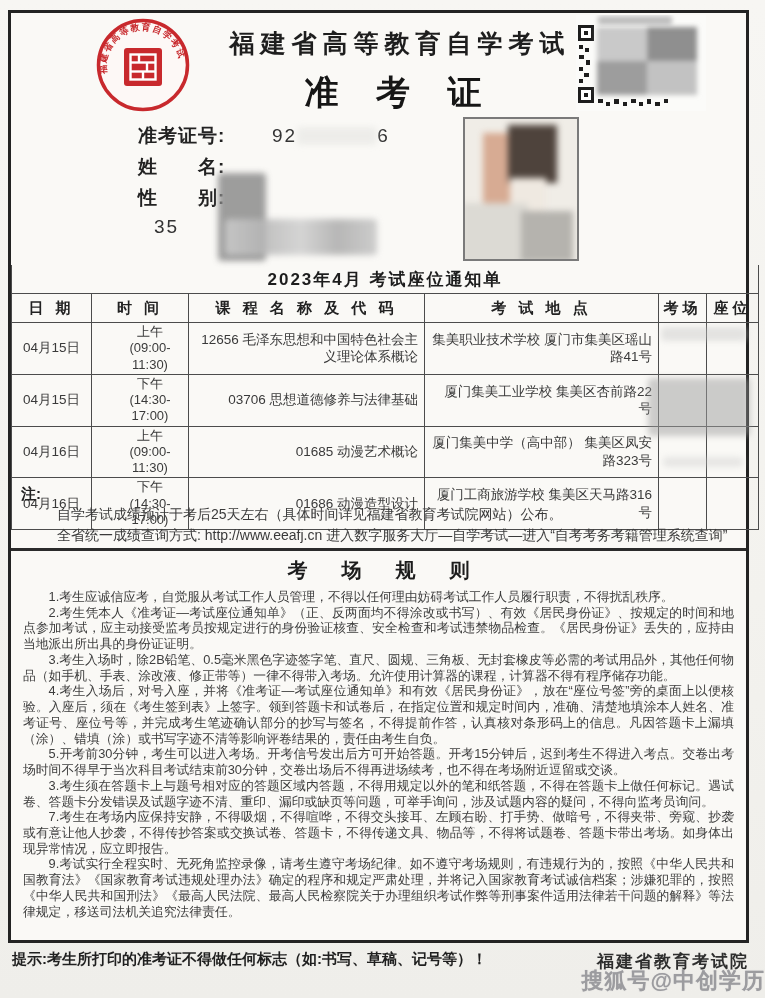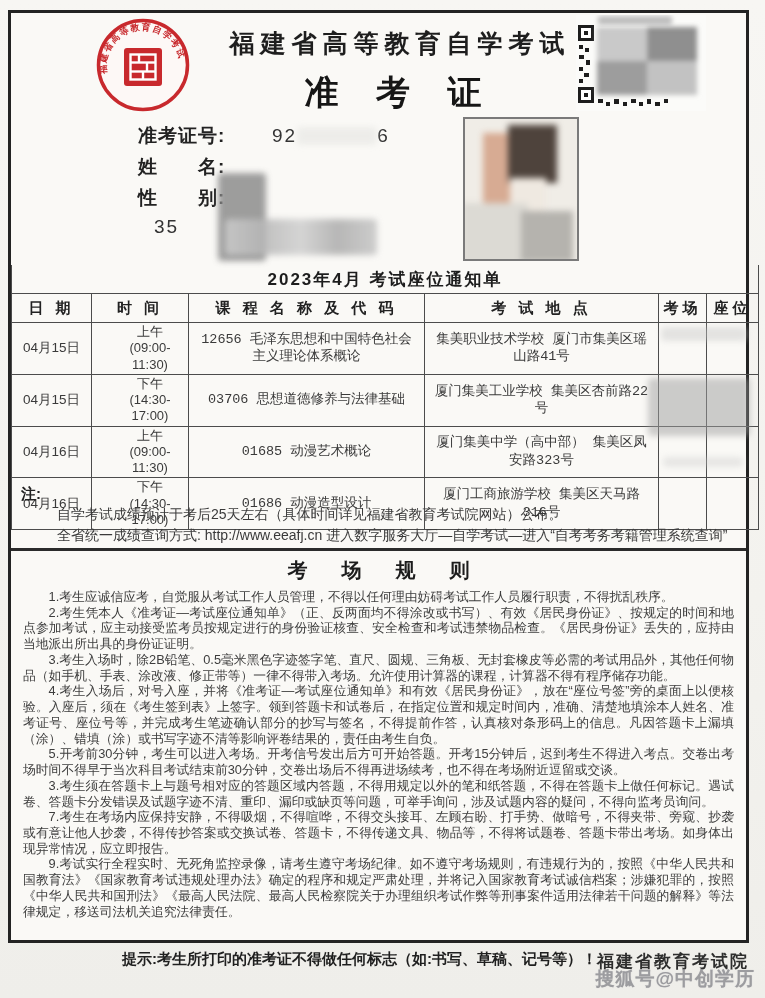--- a/index.html
+++ b/index.html
@@ -42,41 +42,41 @@
   .smudge-id{left:214px;top:106px;width:152px;height:36px;opacity:.8;
     background:linear-gradient(90deg,#cfcfcf 0%,#b6b6b6 28%,#cccccc 50%,#a7a7a7 74%,#c2c2c2 100%);}
   
   .sched{
     position:absolute;left:0;top:252px;width:100%;border-collapse:collapse;table-layout:fixed;
     font-size:13.5px;color:#3a3a3a;
   }
   .sched td,.sched th{border:1.5px solid #4c4c4c;text-align:center;vertical-align:middle;padding:1px 2px;overflow:hidden;}
   .sched .t-title td{border-top:none;font-size:17px;font-weight:bold;letter-spacing:2px;color:#1d1d1d;height:26px;}
   .sched .t-head th{font-size:15px;font-weight:bold;letter-spacing:4px;color:#222;height:26px;}
-  .sched td.left{text-align:center;padding:1px 6px;line-height:1.3;font-family:Liberation Mono, monospace;}
+  .sched td.left{text-align:right;padding:1px 6px;line-height:1.3;}
   .sched .time-line{line-height:1.25;font-size:13px;margin-left:20px;}
   .r1{height:44px;} .r2{height:38px;} .r3{height:42px;} .r4{height:40px;}
   .table-smudge-big{left:637px;top:365px;width:102px;height:58px;background:#9e9e9e;opacity:.5;}
   .table-smudge-r1{left:650px;top:314px;width:86px;height:14px;background:#c7c7c7;opacity:.45;}
   .table-smudge-r4{left:652px;top:444px;width:80px;height:10px;background:#c9c9c9;opacity:.4;}
   
   .notes{position:absolute;left:0;top:468px;right:0;height:70px;border-bottom:3px solid #2b2b2b;
     box-sizing:border-box;padding:4px 10px;font-size:14px;color:#3a3a3a;}
   .notes .n-label{font-weight:bold;font-size:15px;color:#222;}
   .notes .n-line{padding-left:36px;line-height:1.5;}
   
   .rules{position:absolute;left:0;top:538px;right:0;bottom:0;padding:4px 12px 0 12px;overflow:hidden;}
   .rules-title{text-align:center;font-size:20px;font-weight:bold;letter-spacing:34px;text-indent:34px;
     color:#1c1c1c;margin:2px 0 5px 0;}
   .rules p{margin:0;font-size:12.8px;line-height:1.23;color:#3d3d3d;text-indent:2em;text-align:justify;}
   
-  .footer{position:absolute;left:12px;right:16px;top:950px;display:flex;justify-content:flex-end;align-items:flex-start;}
+  .footer{position:absolute;left:12px;right:16px;top:950px;display:flex;justify-content:space-between;align-items:flex-start;}
   .tip{font-weight:bold;font-size:15px;color:#1f1f1f;}
   .issuer{font-size:17px;color:#2e2e2e;letter-spacing:2px;font-weight:bold;}
-  .watermark{position:absolute;right:10px;top:966px;font-size:19px;font-weight:bold;color:#8e8e93;
+  .watermark{position:absolute;right:0;top:966px;font-size:22px;font-weight:bold;color:#8e8e93;
     letter-spacing:1px;opacity:.85;text-shadow:0 0 1px #bdbdbf;}
 </style>
 </head>
 <body>
 
 <div class="page">
   <div class="frame">
 
     <div class="header">
       <div class="seal">

